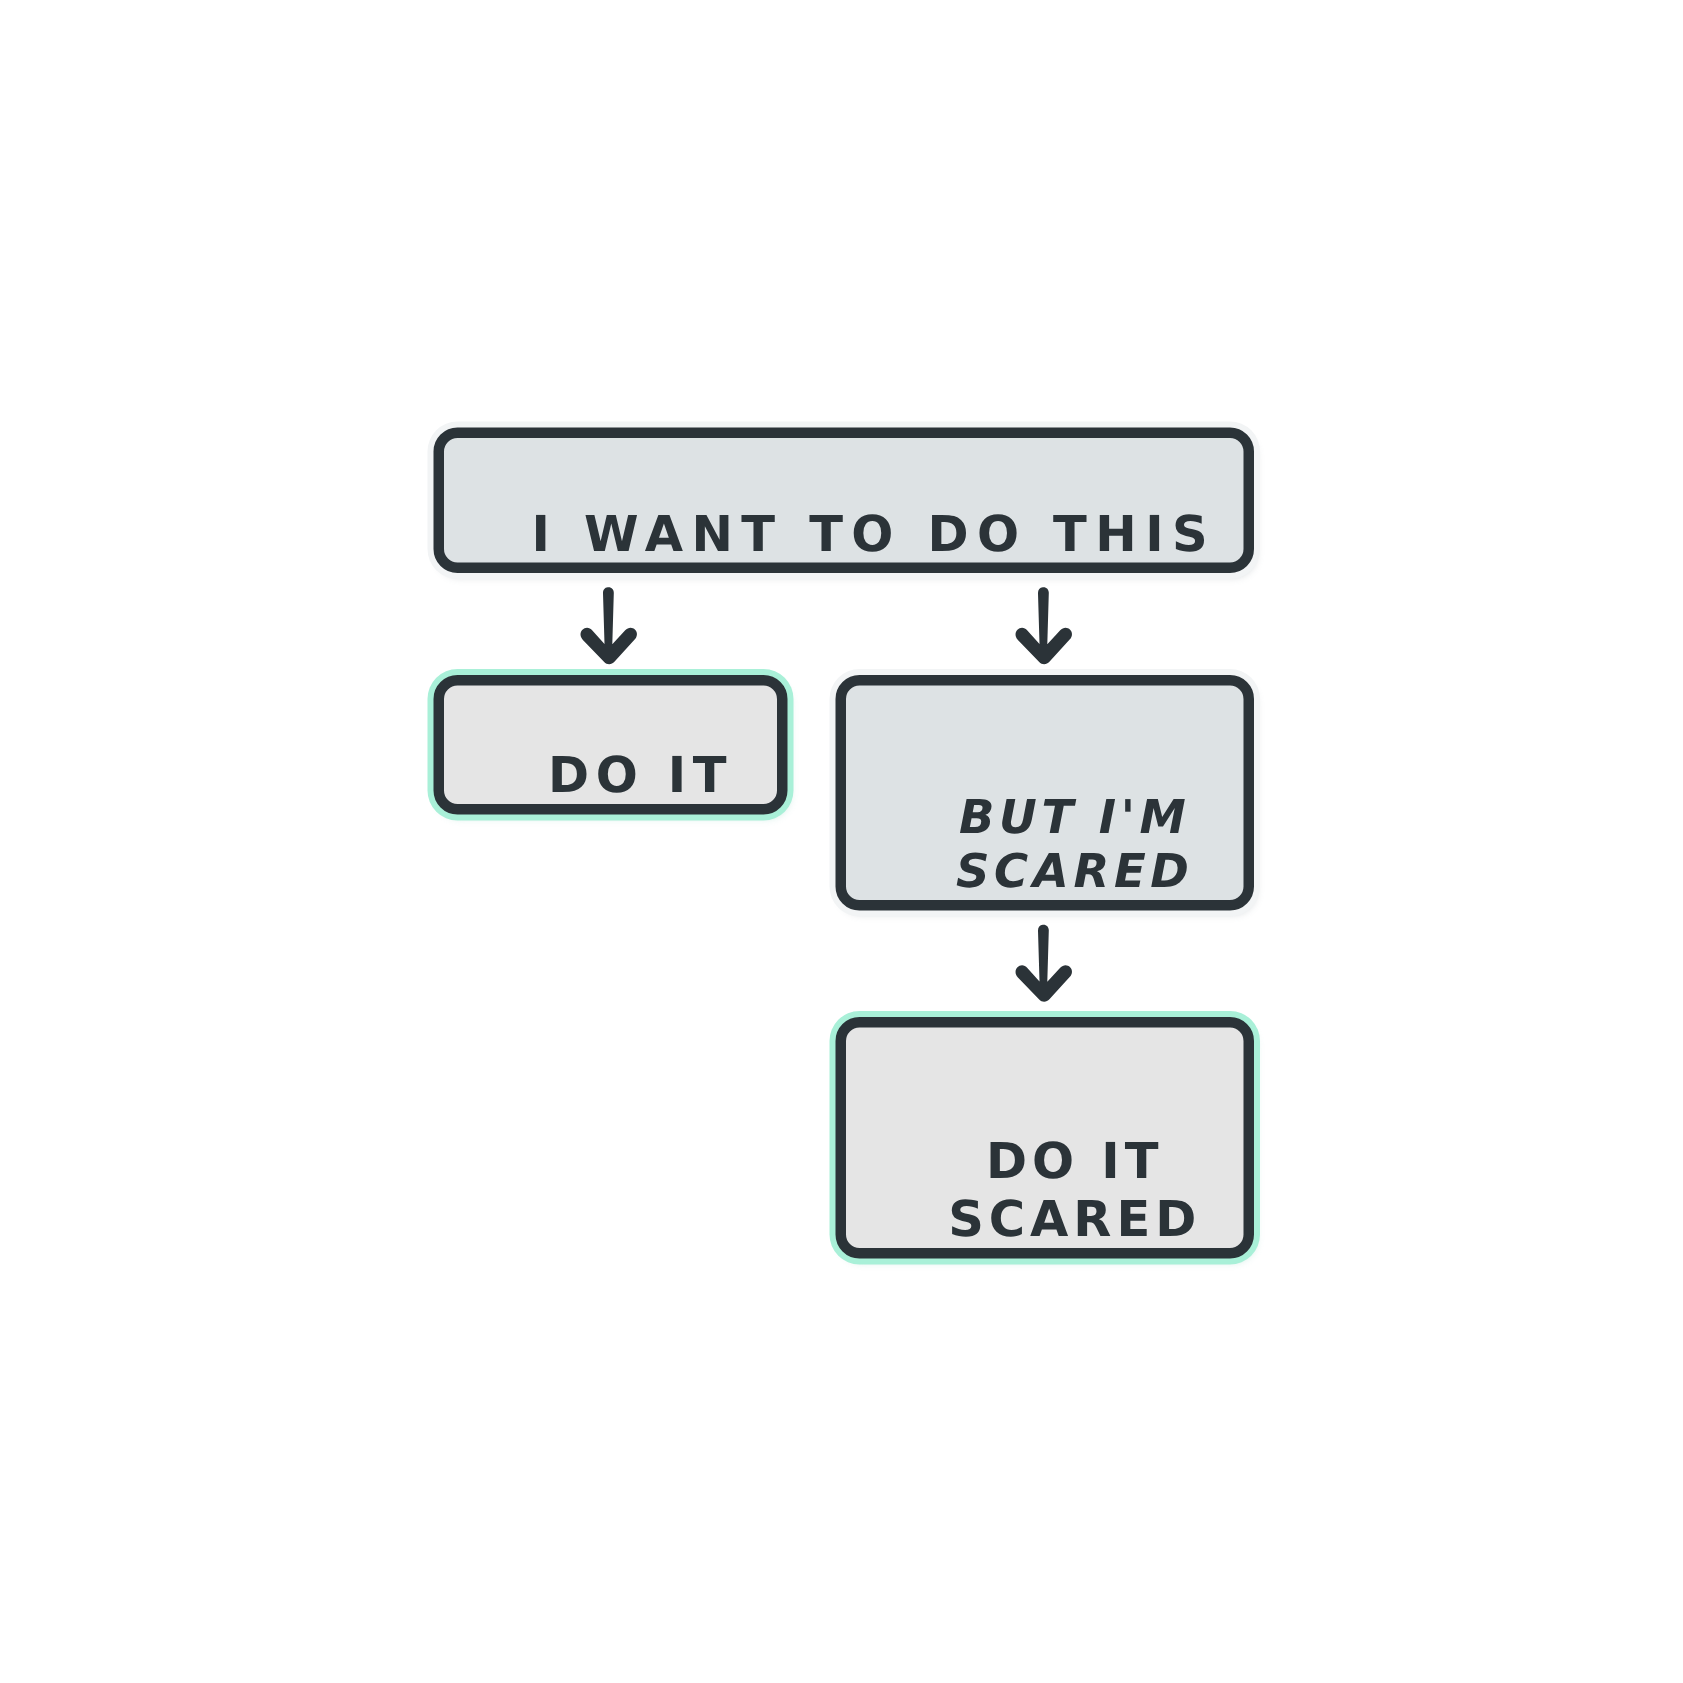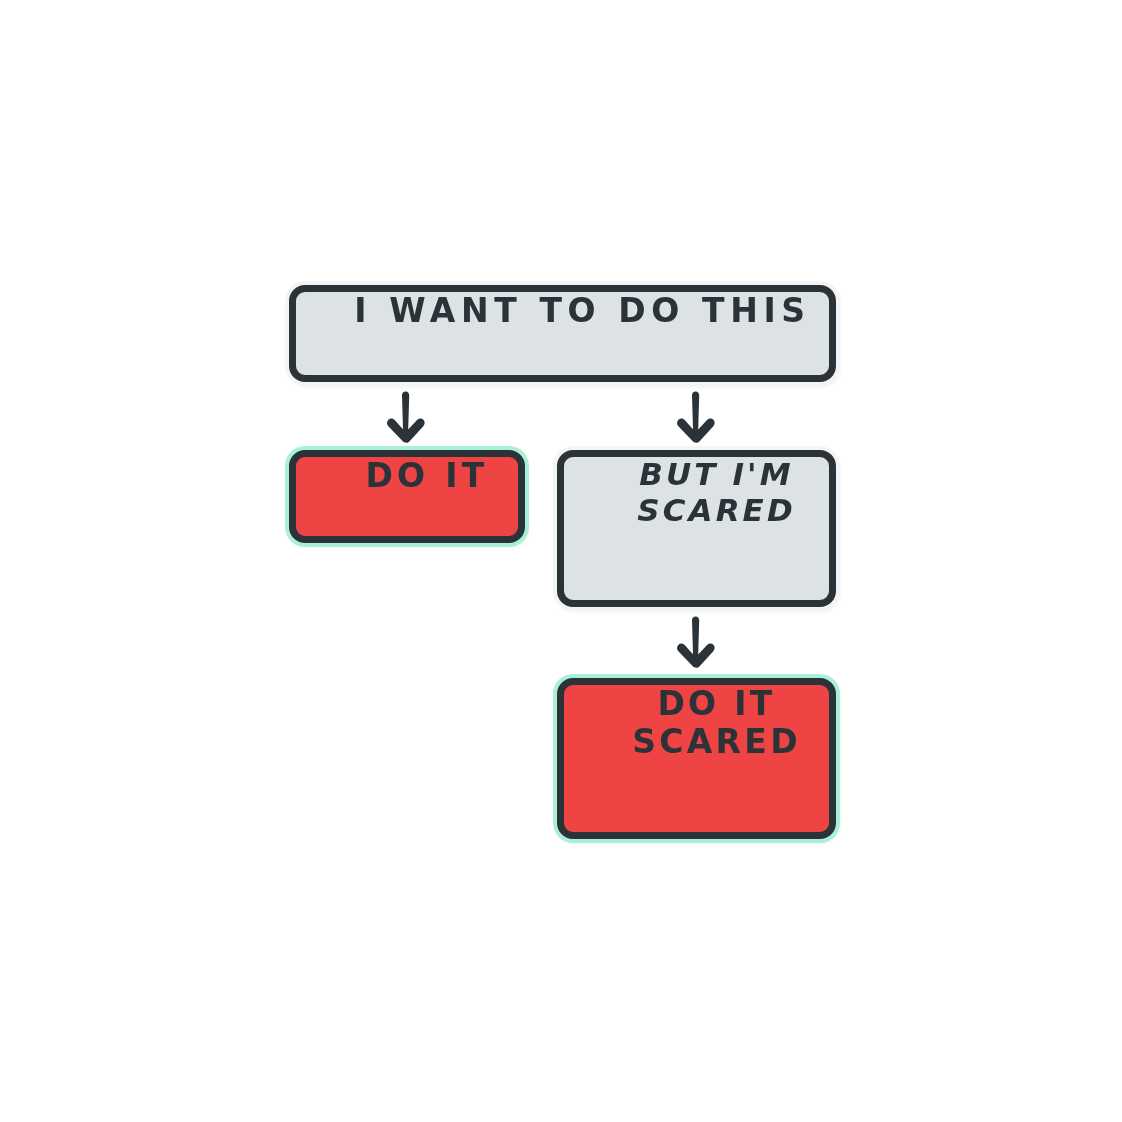--- a/index.html
+++ b/index.html
@@ -19,21 +19,21 @@
     width: 1122px;
     height: 1122px;
     background: #ffffff;
   }
 
   
   .node {
     position: absolute;
     box-sizing: border-box;
     display: flex;
-    align-items: flex-start;
+    align-items: flex-end;
     justify-content: center;
     border-style: solid;
     border-width: 7px;
     border-color: #2b3338;
     border-radius: 16px;
     padding-left: 40px;
   }
 
   .node .label {
     font-family: "DejaVu Sans", sans-serif;
@@ -47,21 +47,21 @@
   }
 
   
   .node.gray {
     background: #dde2e4;
     box-shadow: 0 0 0 4px #f2f4f5, 2px 3px 5px rgba(140,150,155,0.30);
   }
 
   
   .node.mint {
-    background: #ef4444;
+    background: #e5e5e5;
     box-shadow: 0 0 0 4px #a9f0d8, 2px 3px 5px rgba(120,200,180,0.30);
   }
 
   
   #node-want {
     left: 289px;  top: 285px;
     width: 547px; height: 97px;
   }
   #node-want .label { font-size: 33px; letter-spacing: 0.17em; }
 

